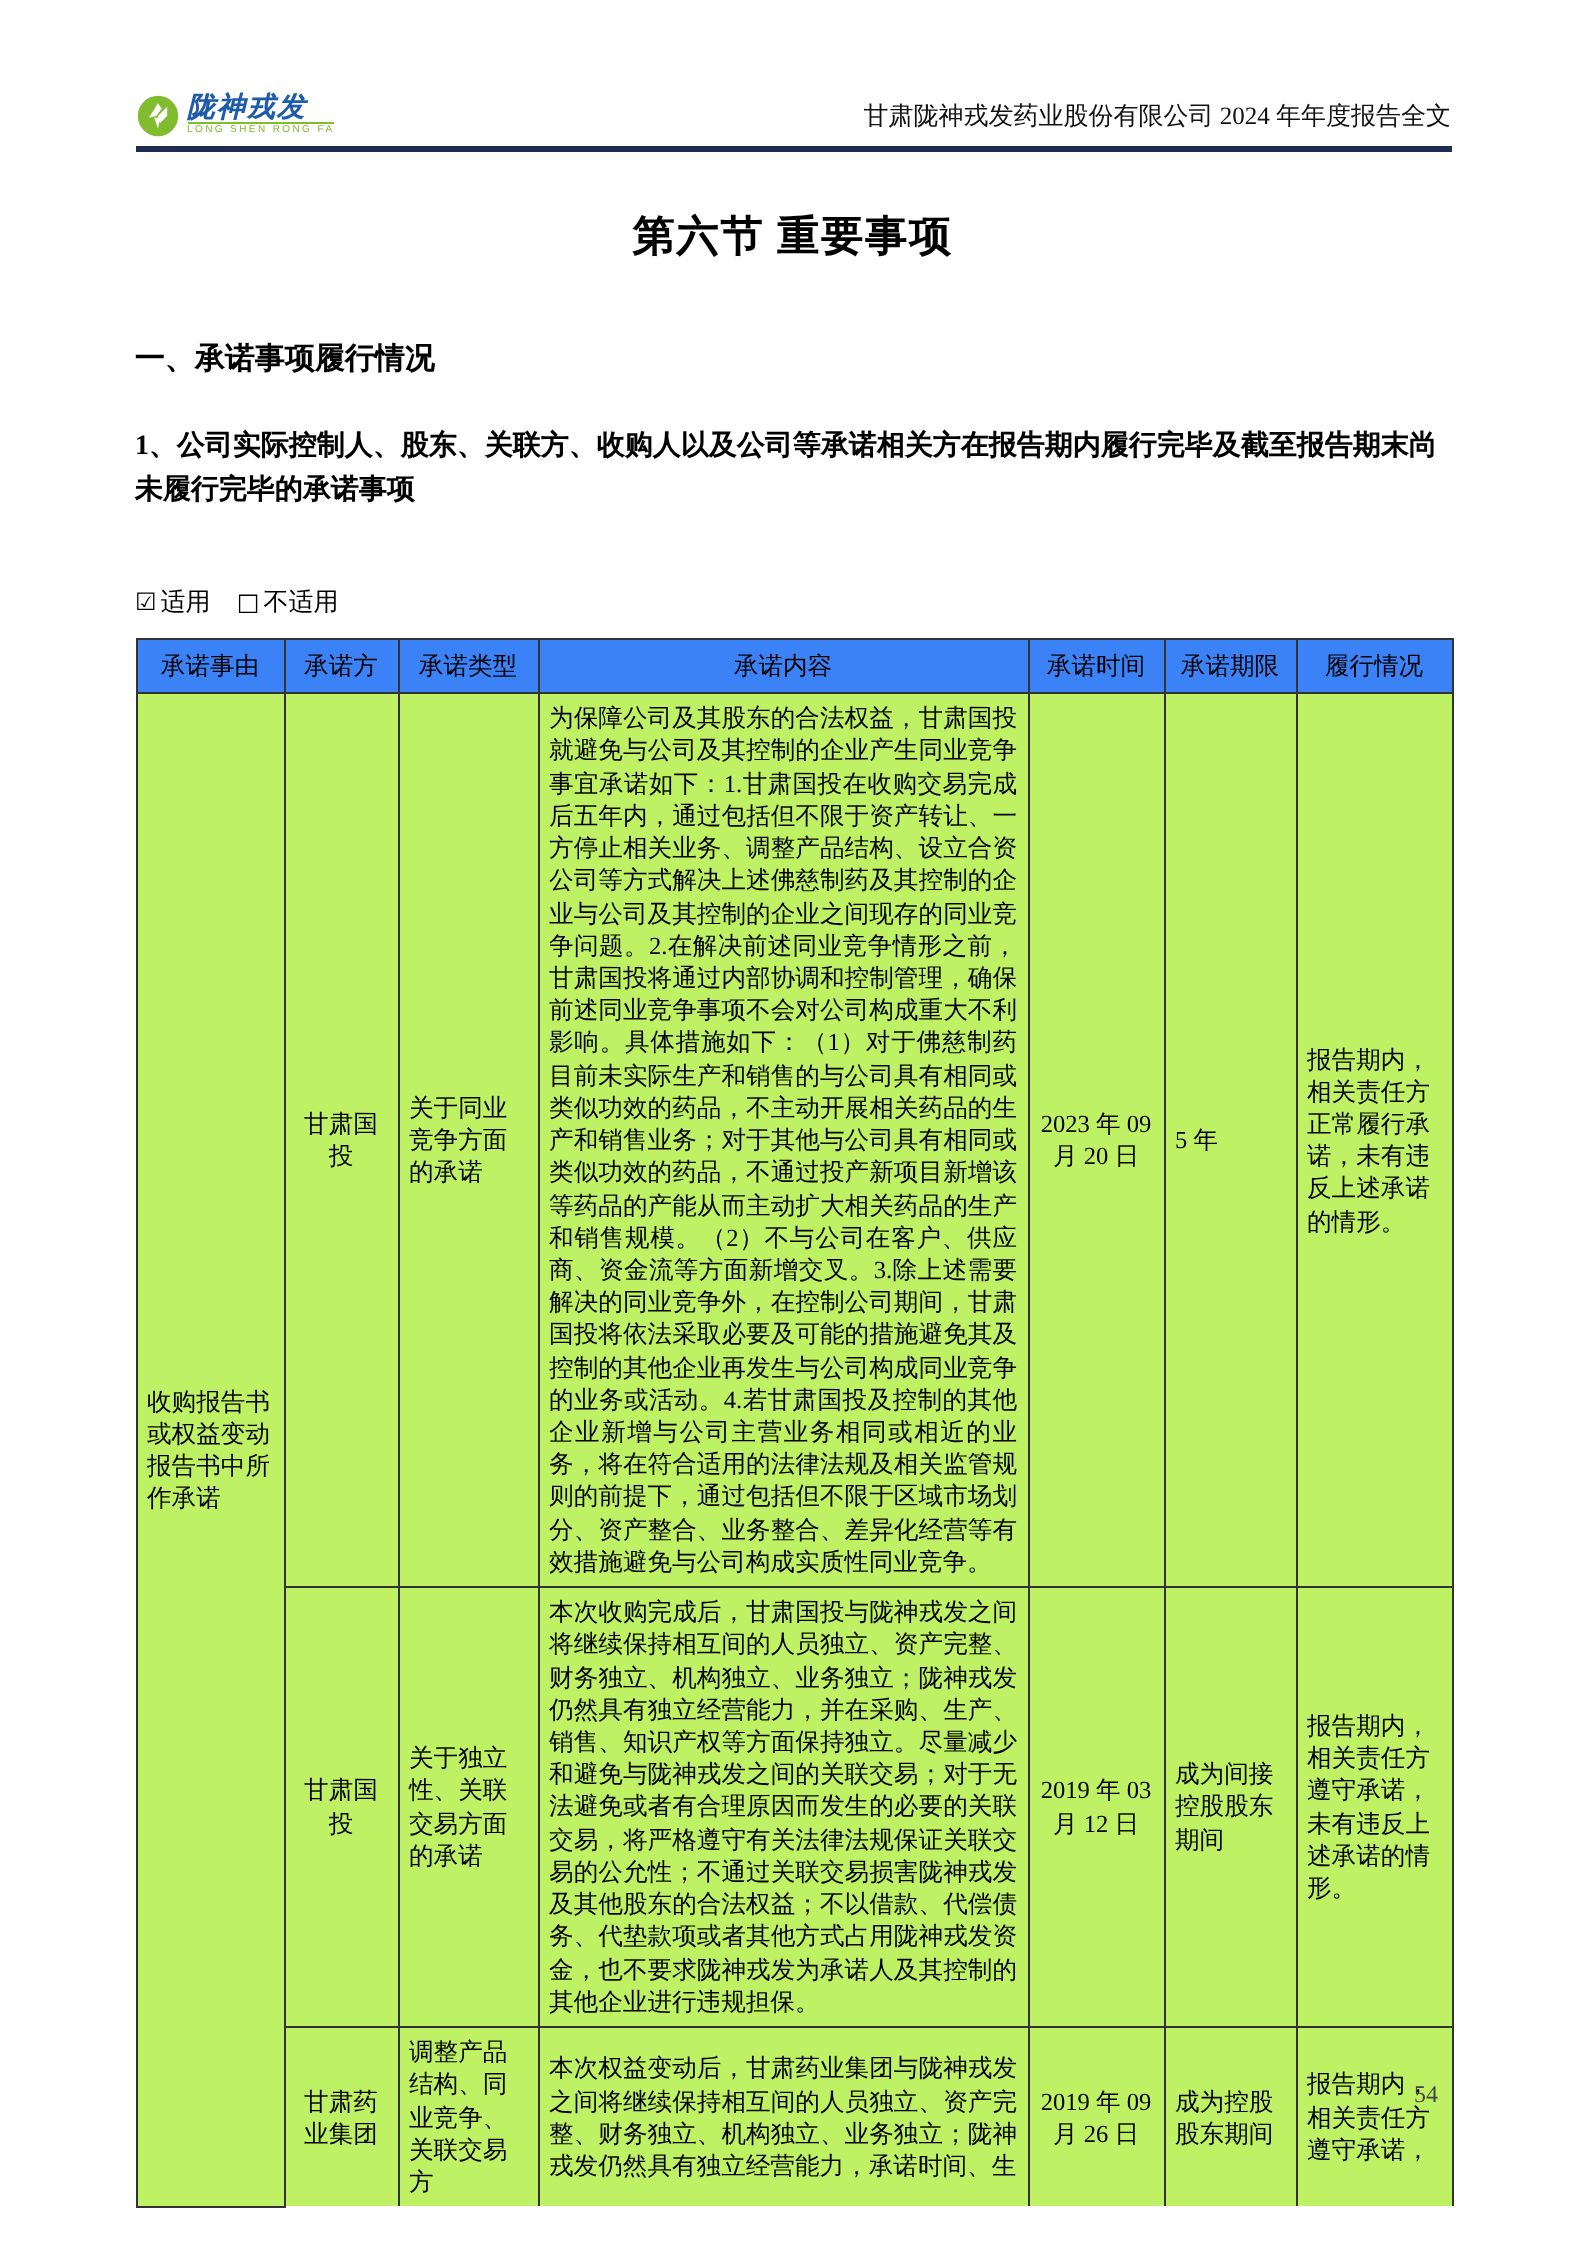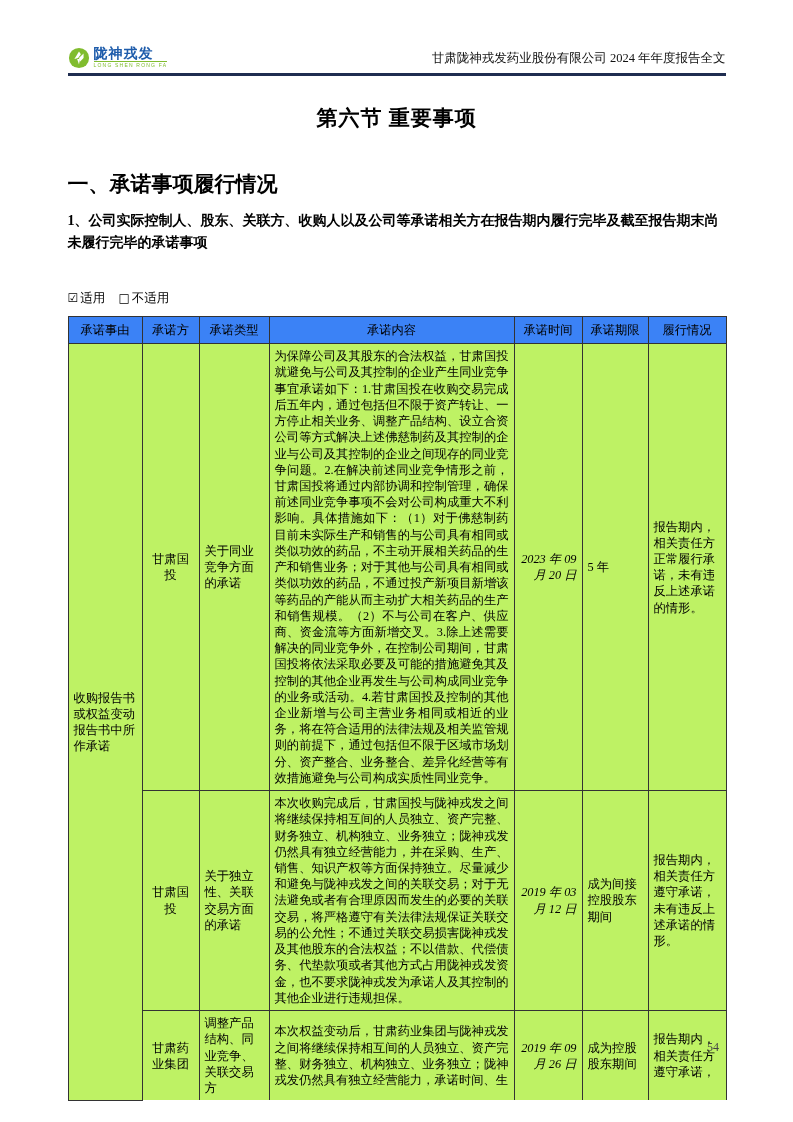--- a/index.html
+++ b/index.html
@@ -26,20 +26,21 @@
     display: flex;
     justify-content: space-between;
     align-items: flex-end;
     margin-bottom: 4px;
   }
   .logo { display: flex; align-items: center; gap: 4px; }
   .logo-badge { width: 22px; height: 22px; flex: 0 0 auto; }
   .logo-txt .cn {
     font-family: "Liberation Sans", sans-serif;
     font-weight: bold;
+    font-style: italic;
     font-size: 14px;
     color: #1e5cab;
     letter-spacing: 1px;
     line-height: 14px;
   }
   .logo-txt .en {
     font-family: "Liberation Sans", sans-serif;
     font-size: 5px;
     color: #80bc2e;
     letter-spacing: 1.2px;
@@ -56,23 +57,23 @@
 
   
   .sec-title {
     text-align: center;
     font-size: 21px;
     font-weight: bold;
     letter-spacing: 1px;
     margin-bottom: 38px;
   }
   .h-level1 {
-    font-size: 21px;
-    font-weight: bold;
-    margin-bottom: 12px;
+    font-size: 15px;
+    font-weight: bold;
+    margin-bottom: 24px;
   }
   .h-level2 {
     font-size: 14px;
     font-weight: bold;
     line-height: 22px;
     margin-bottom: 36px;
   }
   .applicability {
     font-size: 12.5px;
     margin-bottom: 9px;
@@ -101,21 +102,21 @@
   }
   table.commit td { padding: 4px 5px; background: #bef264; }
   td.cause-cell {
     background: #d9d9d9;
     text-align: left;
     padding: 4px 7px;
   }
   td.party-cell { text-align: center; }
   td.type-cell { text-align: left; }
   td.content-cell { text-align: justify; padding: 4px 7px; }
-  td.time-cell { text-align: right; padding-left: 7px; font-style: italic; }
+  td.time-cell { text-align: center; padding-left: 7px; }
   td.period-cell { text-align: left; padding-left: 7px; }
   td.status-cell { text-align: left; padding: 4px 6px; }
   tr.row-cut td { border-bottom: none; }
   td.r1 { height: 424px; }
   td.r2 { height: 206px; }
   td.r3 { height: 90px; vertical-align: top; padding-top: 5px; }
 
   .page-number {
     position: absolute;
     top: 1040px;

